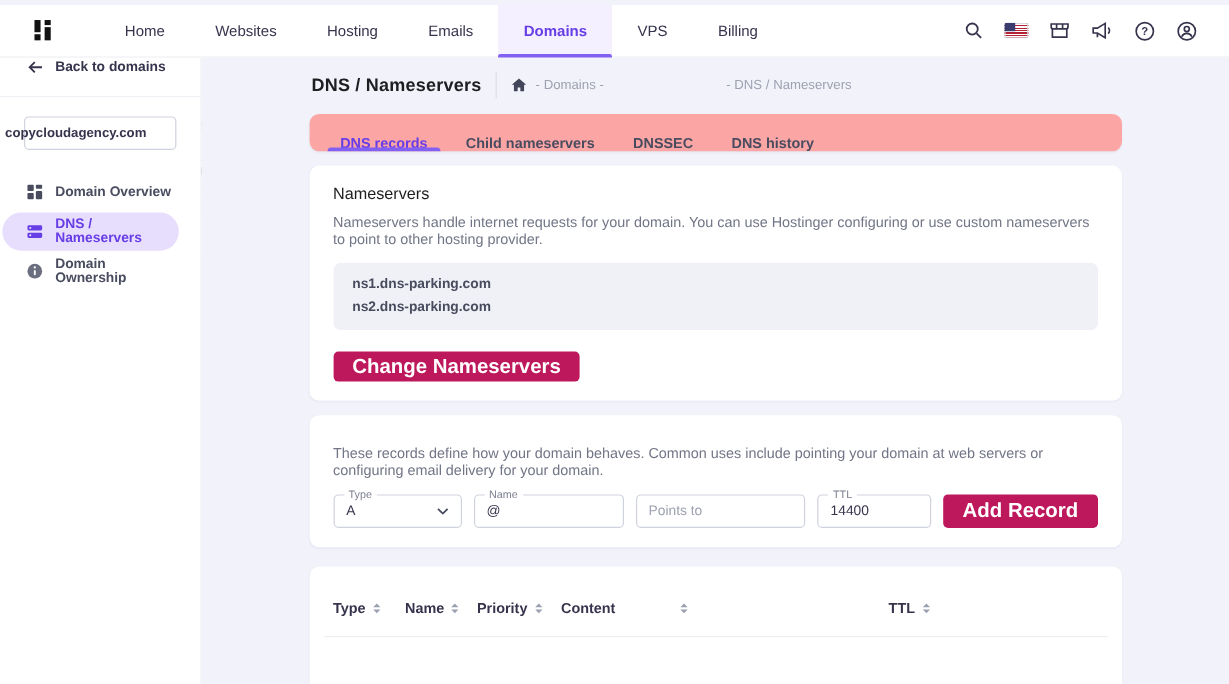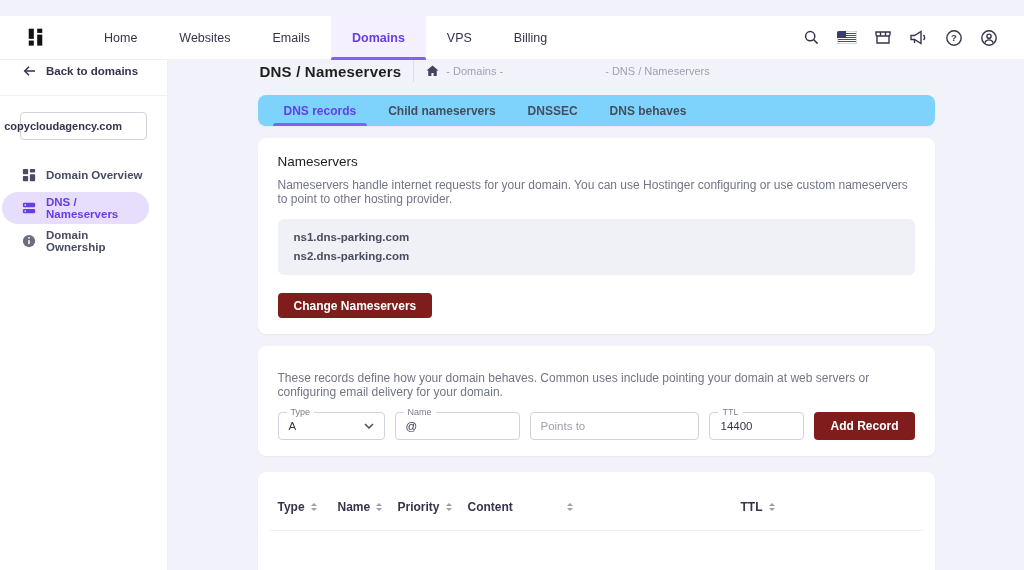--- a/index.html
+++ b/index.html
@@ -1,36 +1,36 @@
 <!DOCTYPE html>
 <html><head>
 <meta charset="utf-8">
 <style>
   * { margin:0; padding:0; box-sizing:border-box; }
   html,body { width:1024px; height:570px; overflow:hidden; background:#f2f3fa;
     font-family:"Liberation Sans","DejaVu Sans",sans-serif; }
 
   
-  .topbar { position:fixed; left:0; top:16px; width:1024px; height:44px; background:#fff;
+  .topbar { position:fixed; left:0; top:4px; width:1024px; height:44px; background:#fff;
     border-bottom:1px solid #eef0f4; display:flex; align-items:center; padding:0 26px; z-index:10; }
   .logo { margin-right:38px; display:flex; align-items:center; }
   .nav { display:flex; height:100%; }
   .nav-item { padding:0 21px; display:flex; align-items:center; font-size:12.5px; color:#36344d;
     position:relative; cursor:pointer; }
   .nav-item.active { background:#f4f0ff; color:#673de6; font-weight:600; }
   .nav-item.active::after { content:""; position:absolute; left:0; right:0; bottom:-1px; height:3px;
     background:#8260f2; border-radius:2px 2px 0 0; }
   .top-icons { margin-left:auto; display:flex; align-items:center; gap:17px; }
   .icon-btn { display:flex; align-items:center; justify-content:center; cursor:pointer; }
   .flag { width:20px; height:13px; border-radius:2px; overflow:hidden; position:relative;
     background:repeating-linear-gradient(180deg,#b22234 0 1px,#fff 1px 2px); box-shadow:0 0 0 1px #d8dae2 inset; }
   .flag::before { content:""; position:absolute; left:0; top:0; width:9px; height:7px; background:#3c3b6e; }
 
   
-  .sidebar { position:fixed; left:0; top:44px; bottom:0; width:168px; background:#fff;
+  .sidebar { position:fixed; left:0; top:29px; bottom:0; width:168px; background:#fff;
     border-right:1px solid #eef0f4; }
   .back { display:flex; gap:10px; align-items:center; padding:21px 0 18px 22px; font-size:11.5px;
     font-weight:700; color:#36344d; cursor:pointer; }
   .side-div { height:1px; background:#f0f1f6; }
   .domain-select { margin:16px 20px 16px; height:28px; border:1px solid #cfd3de; border-radius:4px;
     background:#fff; display:flex; align-items:center; justify-content:flex-end; padding:0 24px;
     font-size:11px; font-weight:600; color:#36344d; cursor:pointer; }
   .menu { padding:2px 0; }
   .menu-item { display:flex; align-items:center; gap:10px; height:32px; margin:1px 18px 1px 2px;
     padding:0 0 0 20px; font-size:11.5px; font-weight:700; color:#494c5f; border-radius:16px; cursor:pointer; }
@@ -39,37 +39,37 @@
 
   
   .main { position:fixed; left:168px; top:44px; right:0; bottom:0; background:#f2f3fa; overflow:hidden; }
   .content { width:677px; margin:16px auto 0; }
   .page-head { display:flex; align-items:center; gap:12px; margin:0 0 13px 2px; }
   .page-title { font-size:15px; font-weight:800; color:#1d1e20; letter-spacing:.2px; }
   .vdiv { width:1px; height:22px; background:#dcdfe8; }
   .crumbs { display:flex; align-items:center; gap:7px; font-size:11px; color:#9da1b0; }
   .crumb-spacer { width:88px; height:1px; }
 
-  .tabs-card { background:#7dd3fc; border-radius:8px; height:31px; display:flex; padding:0 10px;
-    box-shadow:0 1px 2px rgba(25,25,70,.05); }
+  .tabs-card { background:#fca5a5; border-radius:8px; height:31px; display:flex; padding:0 10px;
+    box-shadow:0 1px 2px rgba(25,25,70,.05);align-items:flex-end; }
   .tab { padding:0 16px; display:flex; align-items:center; font-size:12px; font-weight:600;
     color:#494c5f; position:relative; cursor:pointer; }
   .tab.active { color:#673de6; }
   .tab.active::after { content:""; position:absolute; left:5px; right:5px; bottom:0; height:3px;
     background:#8260f2; border-radius:3px 3px 0 0; }
 
   .card { background:#fff; border-radius:8px; margin-top:12px; padding:16px 20px;
     box-shadow:0 1px 2px rgba(25,25,70,.05); }
   .card-title { font-size:13.5px; font-weight:400; color:#1d1e20; }
   .card-desc { font-size:12px; color:#727586; margin-top:9px; }
 
   .ns-box { background:#eff1f6; border-radius:6px; margin-top:13px; padding:9px 16px; }
   .ns-line { font-size:11.5px; font-weight:700; color:#494c5f; line-height:19px; }
-  .btn { display:inline-flex; align-items:center; background:#7f1d1d; color:#fff; font-weight:700;
-    font-size:12px; border:none; border-radius:4px; height:25px; padding:4px 16px; margin-top:18px;
+  .btn { display:inline-flex; align-items:center; background:#be185d; color:#fff; font-weight:700;
+    font-size:17px; border:none; border-radius:4px; height:25px; padding:4px 16px; margin-top:18px;
     cursor:pointer; font-family:inherit; }
 
   .form-row { display:flex; gap:10px; margin-top:13px; }
   .field { position:relative; height:28px; border:1px solid #cfd3de; border-radius:4px; background:#fff;
     display:flex; align-items:center; padding:0 10px; font-size:11.5px; color:#36344d; }
   .field .flabel { position:absolute; top:-6px; left:8px; background:#fff; padding:0 4px;
     font-size:9px; color:#7b7e8e; line-height:10px; }
   .field input { border:none; outline:none; width:100%; font-size:11.5px; color:#36344d;
     font-family:inherit; background:transparent; }
   .field input::placeholder { color:#9da1b0; }
@@ -109,20 +109,21 @@
         <rect x="3" y="2" width="6" height="12"></rect>
         <rect x="13" y="2" width="6" height="5"></rect>
         <rect x="13" y="9" width="6" height="13"></rect>
         <rect x="3" y="16" width="6" height="6"></rect>
       </g>
     </svg>
   </div>
   <div class="nav">
     <div class="nav-item">Home</div>
     <div class="nav-item">Websites</div>
+    <div class="nav-item">Hosting</div>
     <div class="nav-item">Emails</div>
     <div class="nav-item active">Domains</div>
     <div class="nav-item">VPS</div>
     <div class="nav-item">Billing</div>
   </div>
   <div class="top-icons">
     <div class="icon-btn">
       <svg width="17" height="17" viewBox="0 0 17 17" fill="none" stroke="#36344d" stroke-width="1.5">
         <circle cx="7.2" cy="7.2" r="4.6"></circle>
           <line x1="10.8" y1="10.8" x2="14.6" y2="14.6"></line>
@@ -226,21 +227,21 @@
         <span>- Domains -</span>
         <span class="crumb-spacer"></span>
         <span>- DNS / Nameservers</span>
       </div>
     </div>
 
     <div class="tabs-card">
       <div class="tab active">DNS records</div>
       <div class="tab">Child nameservers</div>
       <div class="tab">DNSSEC</div>
-      <div class="tab">DNS behaves</div>
+      <div class="tab">DNS history</div>
     </div>
 
     <div class="card">
       <div class="card-title">Nameservers</div>
       <div class="card-desc">Nameservers handle internet requests for your domain. You can use Hostinger configuring or use custom nameservers to point to other hosting provider.</div>
       <div class="ns-box">
         <div class="ns-line">ns1.dns-parking.com</div>
         <div class="ns-line">ns2.dns-parking.com</div>
       </div>
       <button class="btn">Change Nameservers</button>

